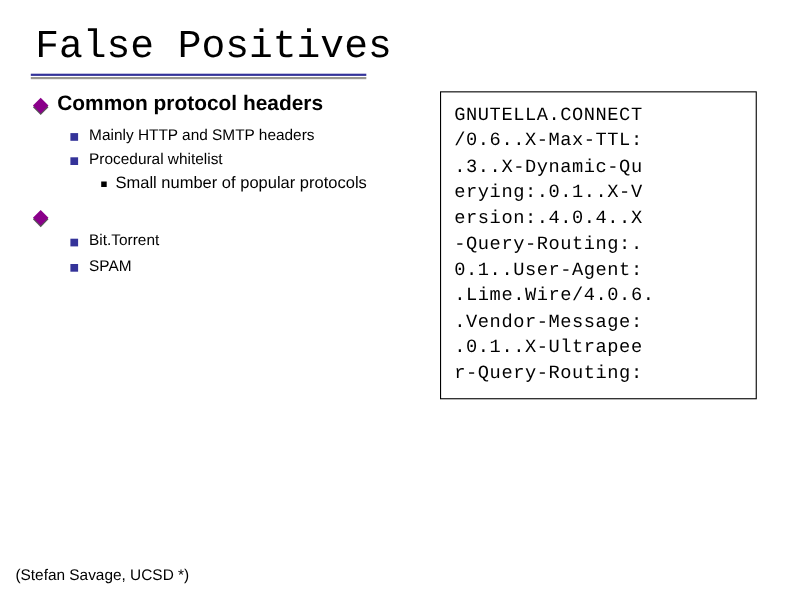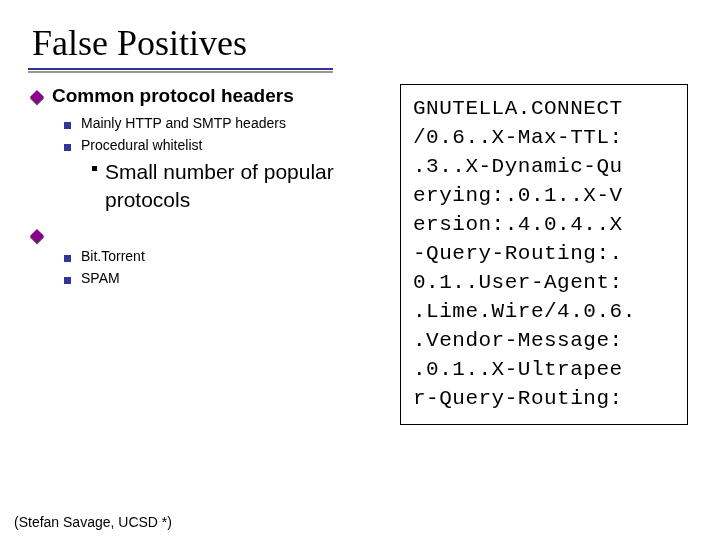--- a/index.html
+++ b/index.html
@@ -13,21 +13,21 @@
     position: relative;
     overflow: hidden;
   }
   .slide {
     padding: 22px 32px 0 32px;
     box-sizing: border-box;
   }
   .title {
     font-size: 36px;
     font-weight: normal;
-    font-family: Liberation Serif, serif;
+    font-family: Liberation Mono, monospace;
     margin: 0 0 4px 0;
     color: #000;
   }
   .rule {
     width: 305px;
     height: 2px;
     margin-left: -4px;
     margin-bottom: 14px;
     position: relative;
   }
@@ -54,21 +54,21 @@
   }
   .left-col {
     width: 340px;
     flex-shrink: 0;
   }
   .right-col {
     flex: 1;
     border: 1px solid #000;
     padding: 10px 12px;
     font-family: "Courier New", monospace;
-    font-size: 21px;
+    font-size: 17px;
     line-height: 1.38;
     letter-spacing: 0.5px;
     white-space: pre-line;
   }
   ul {
     margin: 0;
     padding: 0;
     list-style: none;
   }
   .lvl1 {
@@ -114,21 +114,21 @@
   .bold {
     font-weight: normal;
   }
   .lvl3 {
     margin: 4px 0 8px 60px;
   }
   .lvl3 > li {
     display: flex;
     align-items: flex-start;
     gap: 8px;
-    font-size: 21px;
+    font-size: 15px;
     line-height: 1.35;
   }
   .dot {
     width: 5px;
     height: 5px;
     background: #000;
     margin-top: 8px;
     flex-shrink: 0;
   }
   .footer {

